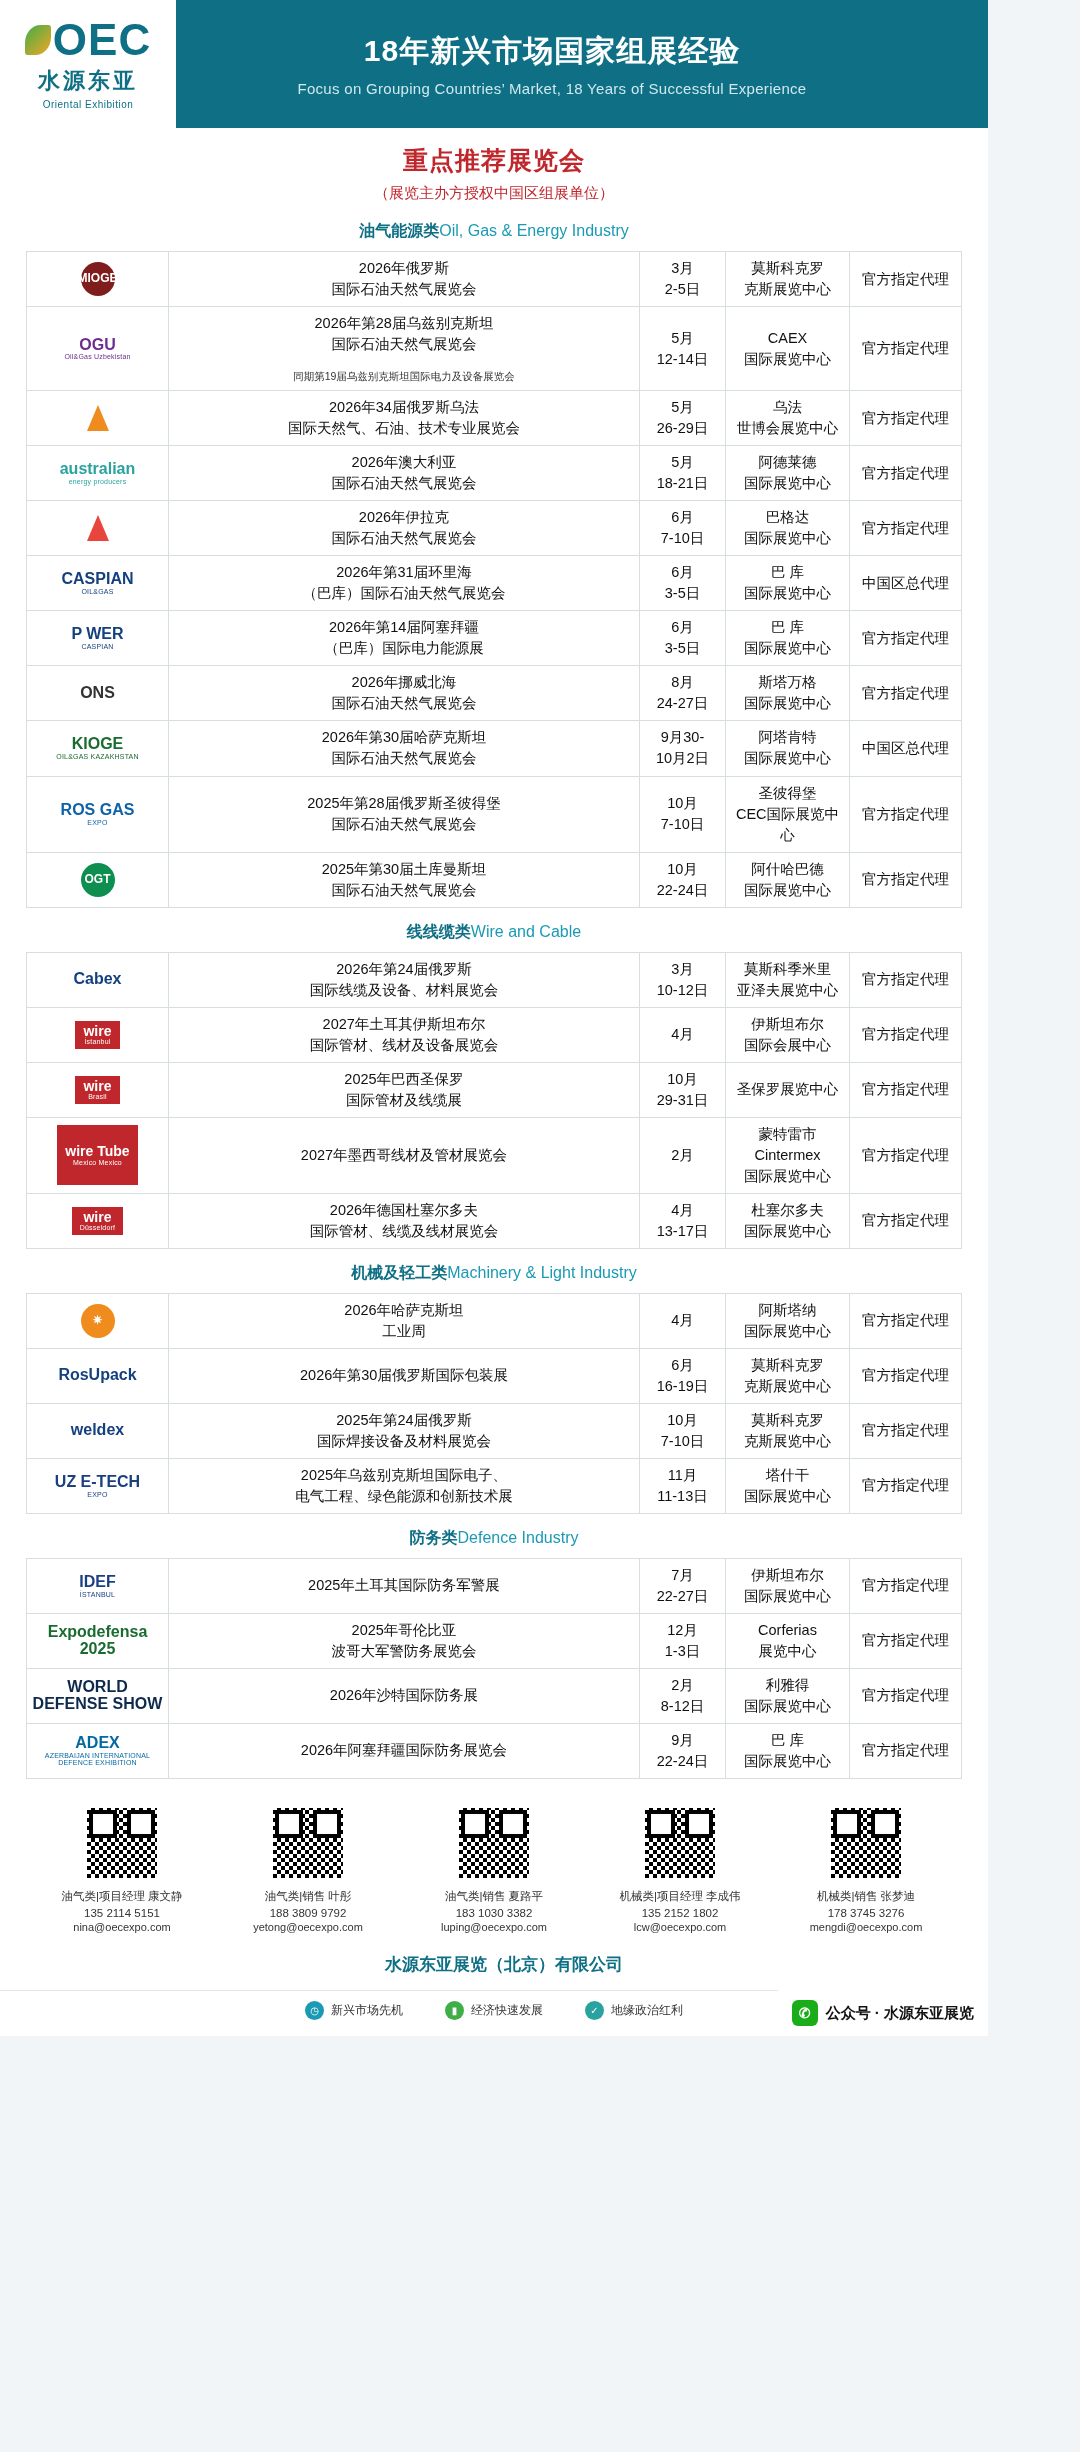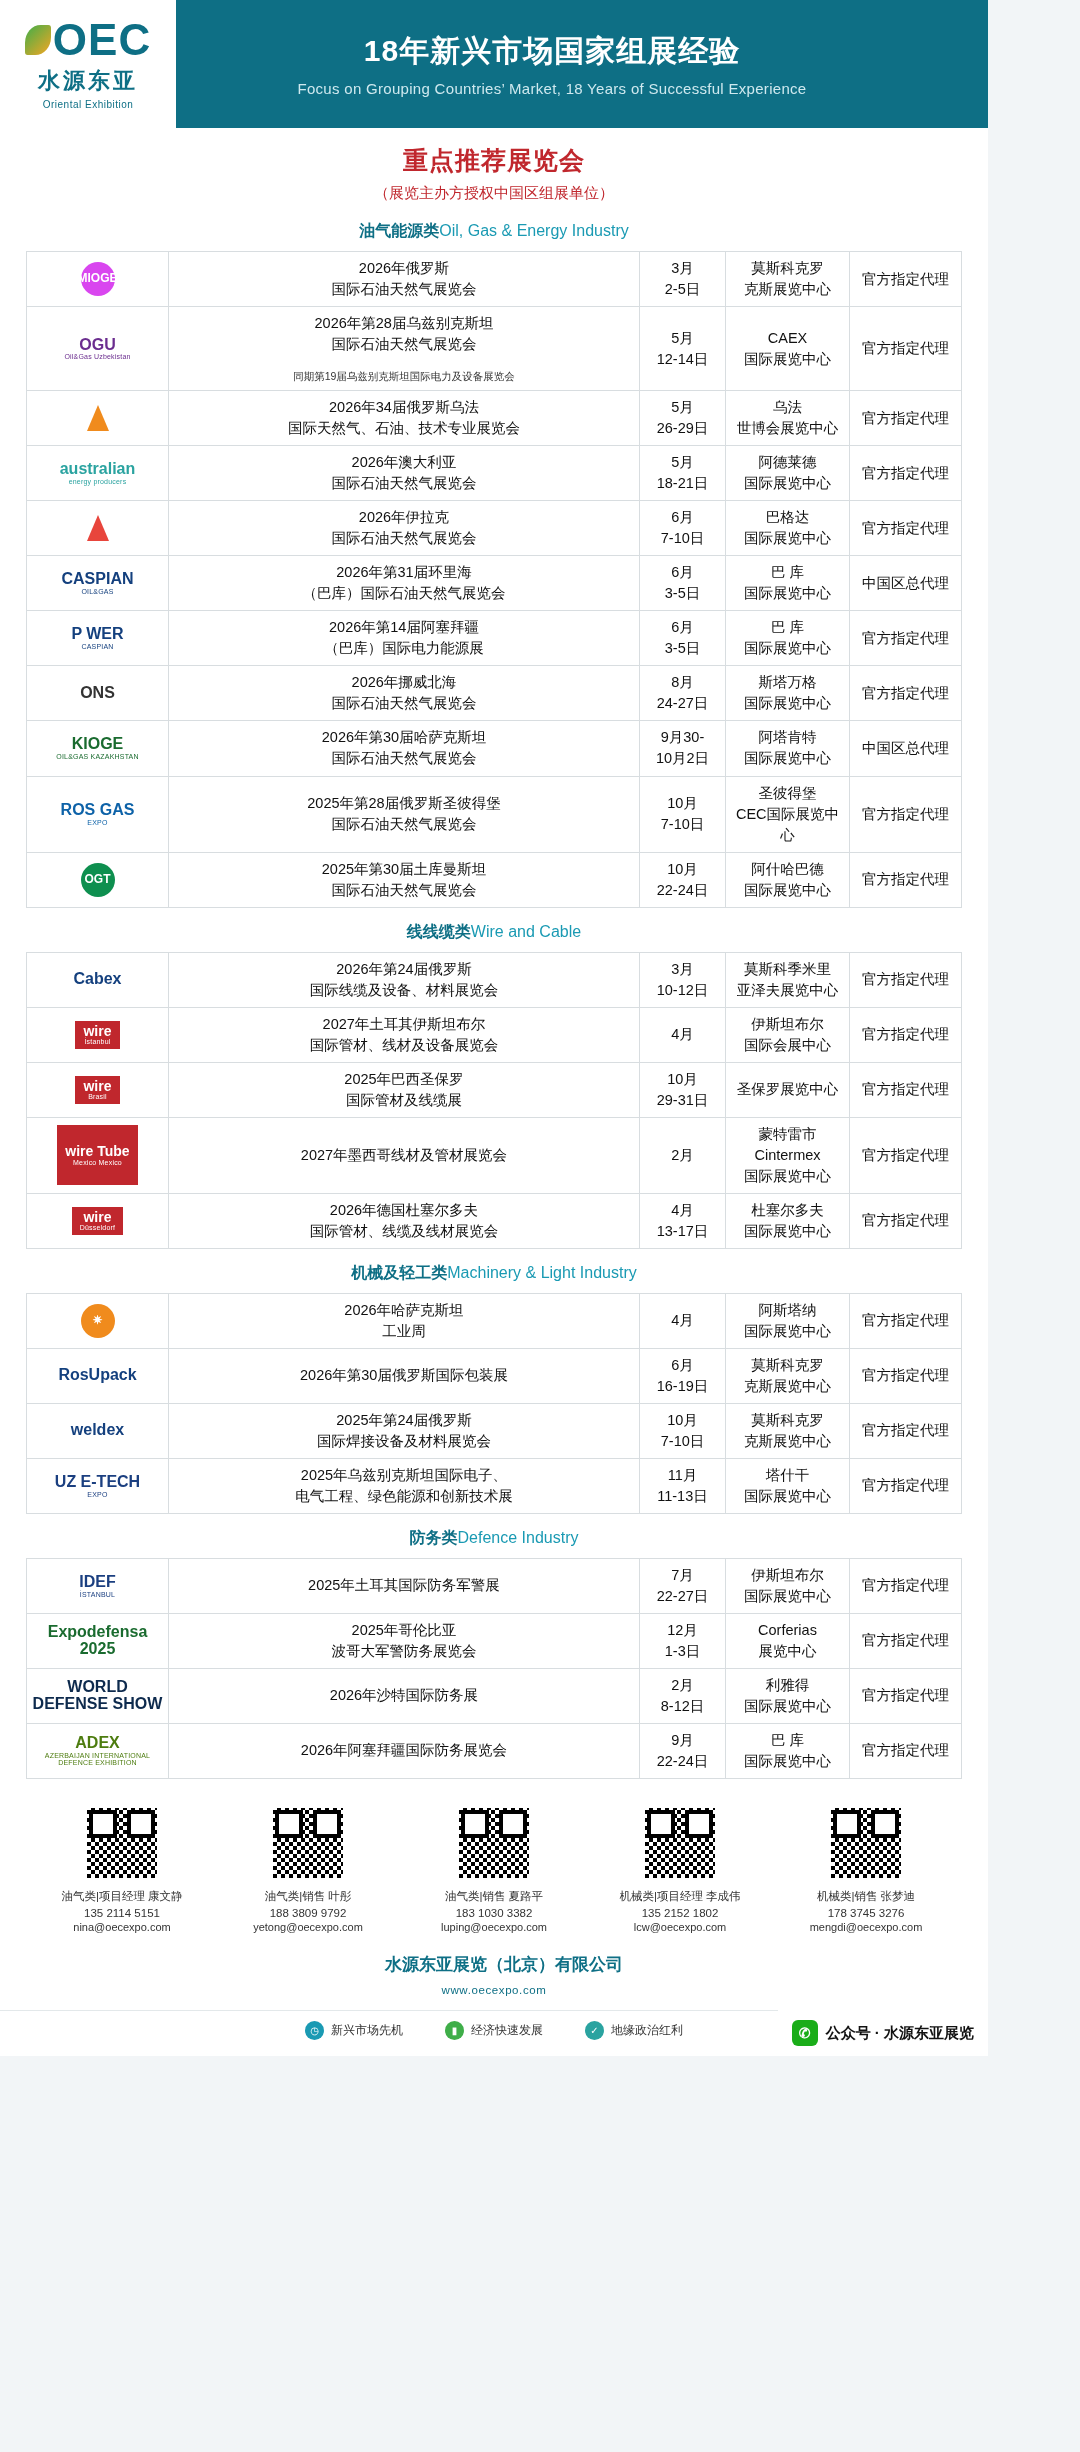--- a/index.html
+++ b/index.html
@@ -184,21 +184,21 @@
   </div>
 
   <div id="sections-root">
       <div class="section-head"><span class="cn">油气能源类</span><span class="en">Oil, Gas &amp; Energy Industry</span></div>
       <div class="tbl-wrap">
         <table class="exh">
           <tbody>
             <tr class="row-h">
               <td class="c-logo">
                 <div class="logo-cell">
-                  <span class="circ" style="background:#d946ef">MIOGE</span>
+                  <span class="circ" style="background:#7f1d1d">MIOGE</span>
                 </div>
               </td>
               <td class="c-name">2026年俄罗斯<br>国际石油天然气展览会</td>
               <td class="c-date">3月<br>2-5日</td>
               <td class="c-venue">莫斯科克罗<br>克斯展览中心</td>
               <td class="c-role">官方指定代理</td>
             </tr>
             <tr class="row-h">
               <td class="c-logo">
                 <div class="logo-cell">
@@ -458,21 +458,21 @@
                 </div>
               </td>
               <td class="c-name">2026年沙特国际防务展</td>
               <td class="c-date">2月<br>8-12日</td>
               <td class="c-venue">利雅得<br>国际展览中心</td>
               <td class="c-role">官方指定代理</td>
             </tr>
             <tr class="row-h">
               <td class="c-logo">
                 <div class="logo-cell">
-                  <span class="lg" style="flex-direction:column;color:#4d7c0f;font-size:16px">ADEX<span class="lg-sub">AZERBAIJAN INTERNATIONAL DEFENCE EXHIBITION</span></span>
+                  <span class="lg" style="flex-direction:column;color:#0369a1;font-size:16px">ADEX<span class="lg-sub">AZERBAIJAN INTERNATIONAL DEFENCE EXHIBITION</span></span>
                 </div>
               </td>
               <td class="c-name">2026年阿塞拜疆国际防务展览会</td>
               <td class="c-date">9月<br>22-24日</td>
               <td class="c-venue">巴 库<br>国际展览中心</td>
               <td class="c-role">官方指定代理</td>
             </tr>
           </tbody>
         </table>
       </div>
@@ -506,21 +506,20 @@
       <div class="contact">
         <div class="qr"></div>
         <div class="c-role-txt">机械类|销售 张梦迪</div>
         <div class="c-phone">178 3745 3276</div>
         <div class="c-mail">mengdi@oecexpo.com</div>
       </div>
     </div>
 
   <div class="footer footer-rel">
     <div class="f-company">水源东亚展览（北京）有限公司</div>
-    <div class="f-site">www.oecexpo.com</div>
     <div class="f-bar" id="tagline-root">
         <div class="f-item">
           <span class="f-ic" style="background:#1a9ab3">◷</span>
           <span>新兴市场先机</span>
         </div>
         <div class="f-item">
           <span class="f-ic" style="background:#3fae49">▮</span>
           <span>经济快速发展</span>
         </div>
         <div class="f-item">

